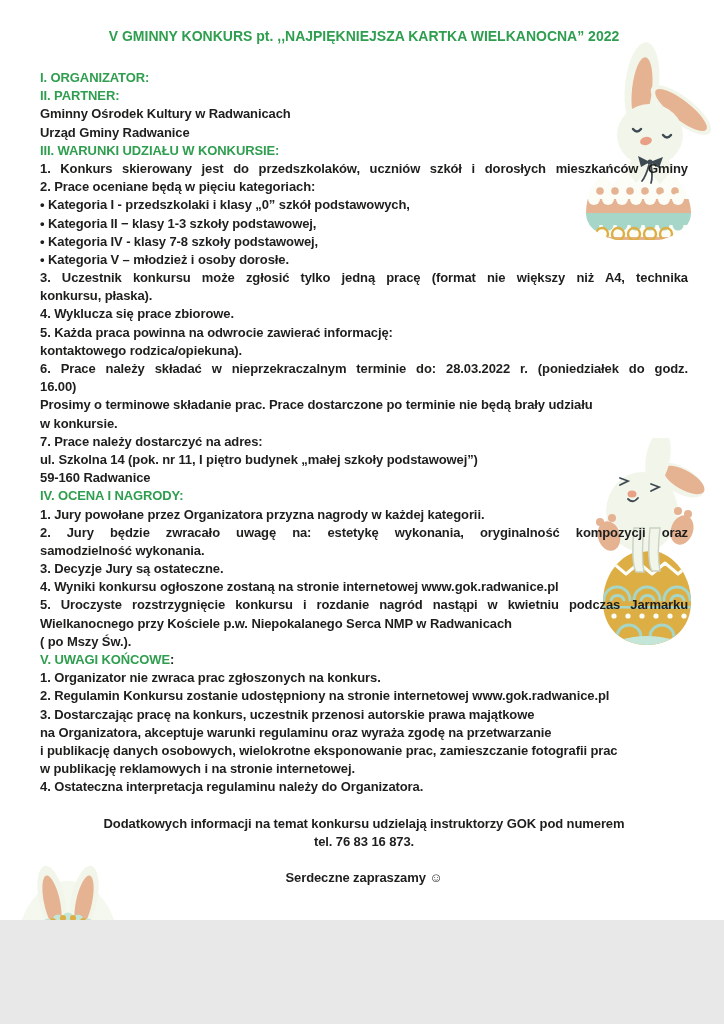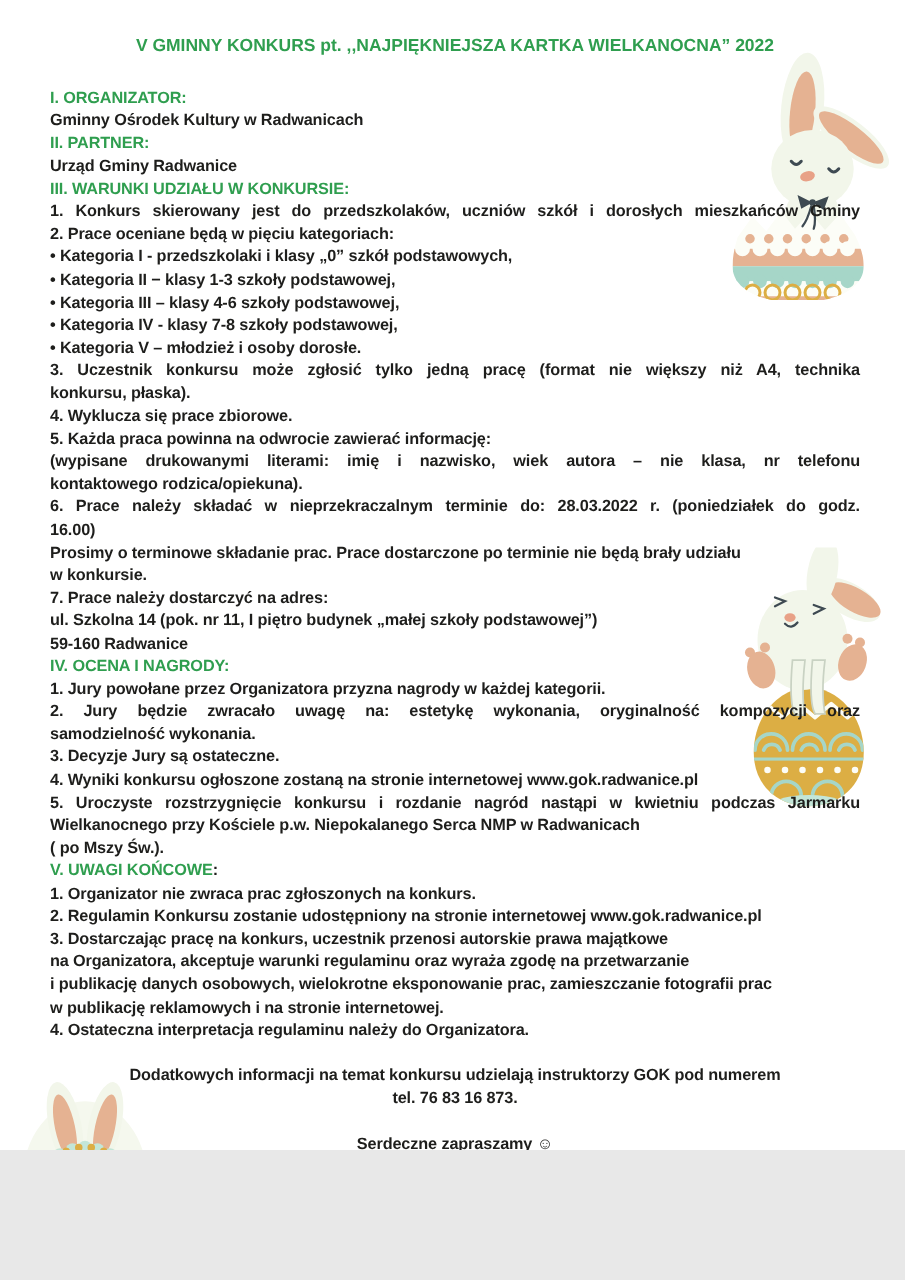--- a/index.html
+++ b/index.html
@@ -179,36 +179,34 @@
         <circle class="f-tan" cx="26" cy="122" r="2.5"></circle>
       <circle class="f-tan" cx="90" cy="127" r="2.5"></circle>
         <circle class="f-tan" cx="86" cy="122" r="2.5"></circle>
     </svg>
   </div>
 
   <div class="text-layer">
     <div class="title">V GMINNY KONKURS pt. ,,NAJPIĘKNIEJSZA KARTKA WIELKANOCNA” 2022</div>
     <div>
         <div class="line"><span class="green">I. ORGANIZATOR:</span></div>
+        <div class="line"><span class="green">II. PARTNER:</span></div>
         <div class="line"><span>Gminny Ośrodek Kultury w Radwanicach</span></div>
-        <div class="line"><span class="green">II. PARTNER:</span></div>
         <div class="line"><span>Urząd Gminy Radwanice</span></div>
         <div class="line"><span class="green">III. WARUNKI UDZIAŁU W KONKURSIE:</span></div>
         <div class="line stretch"><span>1. Konkurs skierowany jest do przedszkolaków, uczniów szkół i dorosłych mieszkańców Gminy</span></div>
         <div class="line"><span>2. Prace oceniane będą w pięciu kategoriach:</span></div>
         <div class="line"><span>• Kategoria I  - przedszkolaki i klasy „0” szkół podstawowych,</span></div>
         <div class="line"><span>• Kategoria II − klasy 1-3 szkoły podstawowej,</span></div>
-        <div class="line"><span>• Kategoria III – klasy 4-6 szkoły podstawowej,</span></div>
         <div class="line"><span>• Kategoria IV - klasy 7-8 szkoły podstawowej,</span></div>
         <div class="line"><span>• Kategoria V – młodzież i osoby dorosłe.</span></div>
         <div class="line stretch"><span>3. Uczestnik konkursu może zgłosić tylko jedną pracę (format nie większy niż A4, technika</span></div>
         <div class="line"><span>konkursu, płaska).</span></div>
         <div class="line"><span>4. Wyklucza się prace zbiorowe.</span></div>
         <div class="line"><span>5. Każda praca powinna na odwrocie zawierać informację:</span></div>
-        <div class="line stretch"><span>(wypisane drukowanymi literami: imię i nazwisko, wiek autora – nie klasa, nr telefonu</span></div>
         <div class="line"><span>kontaktowego rodzica/opiekuna).</span></div>
         <div class="line stretch"><span>6. Prace należy składać w nieprzekraczalnym terminie do: 28.03.2022 r. (poniedziałek do godz.</span></div>
         <div class="line"><span>16.00)</span></div>
         <div class="line"><span>Prosimy o terminowe składanie prac. Prace dostarczone po terminie nie będą brały udziału</span></div>
         <div class="line"><span>w konkursie.</span></div>
         <div class="line"><span>7. Prace należy dostarczyć na adres:</span></div>
         <div class="line"><span>ul. Szkolna 14 (pok. nr 11, I piętro budynek „małej szkoły podstawowej”)</span></div>
         <div class="line"><span>59-160 Radwanice</span></div>
         <div class="line"><span class="green">IV. OCENA I NAGRODY:</span></div>
         <div class="line"><span>1. Jury powołane przez Organizatora przyzna nagrody w każdej kategorii.</span></div>

